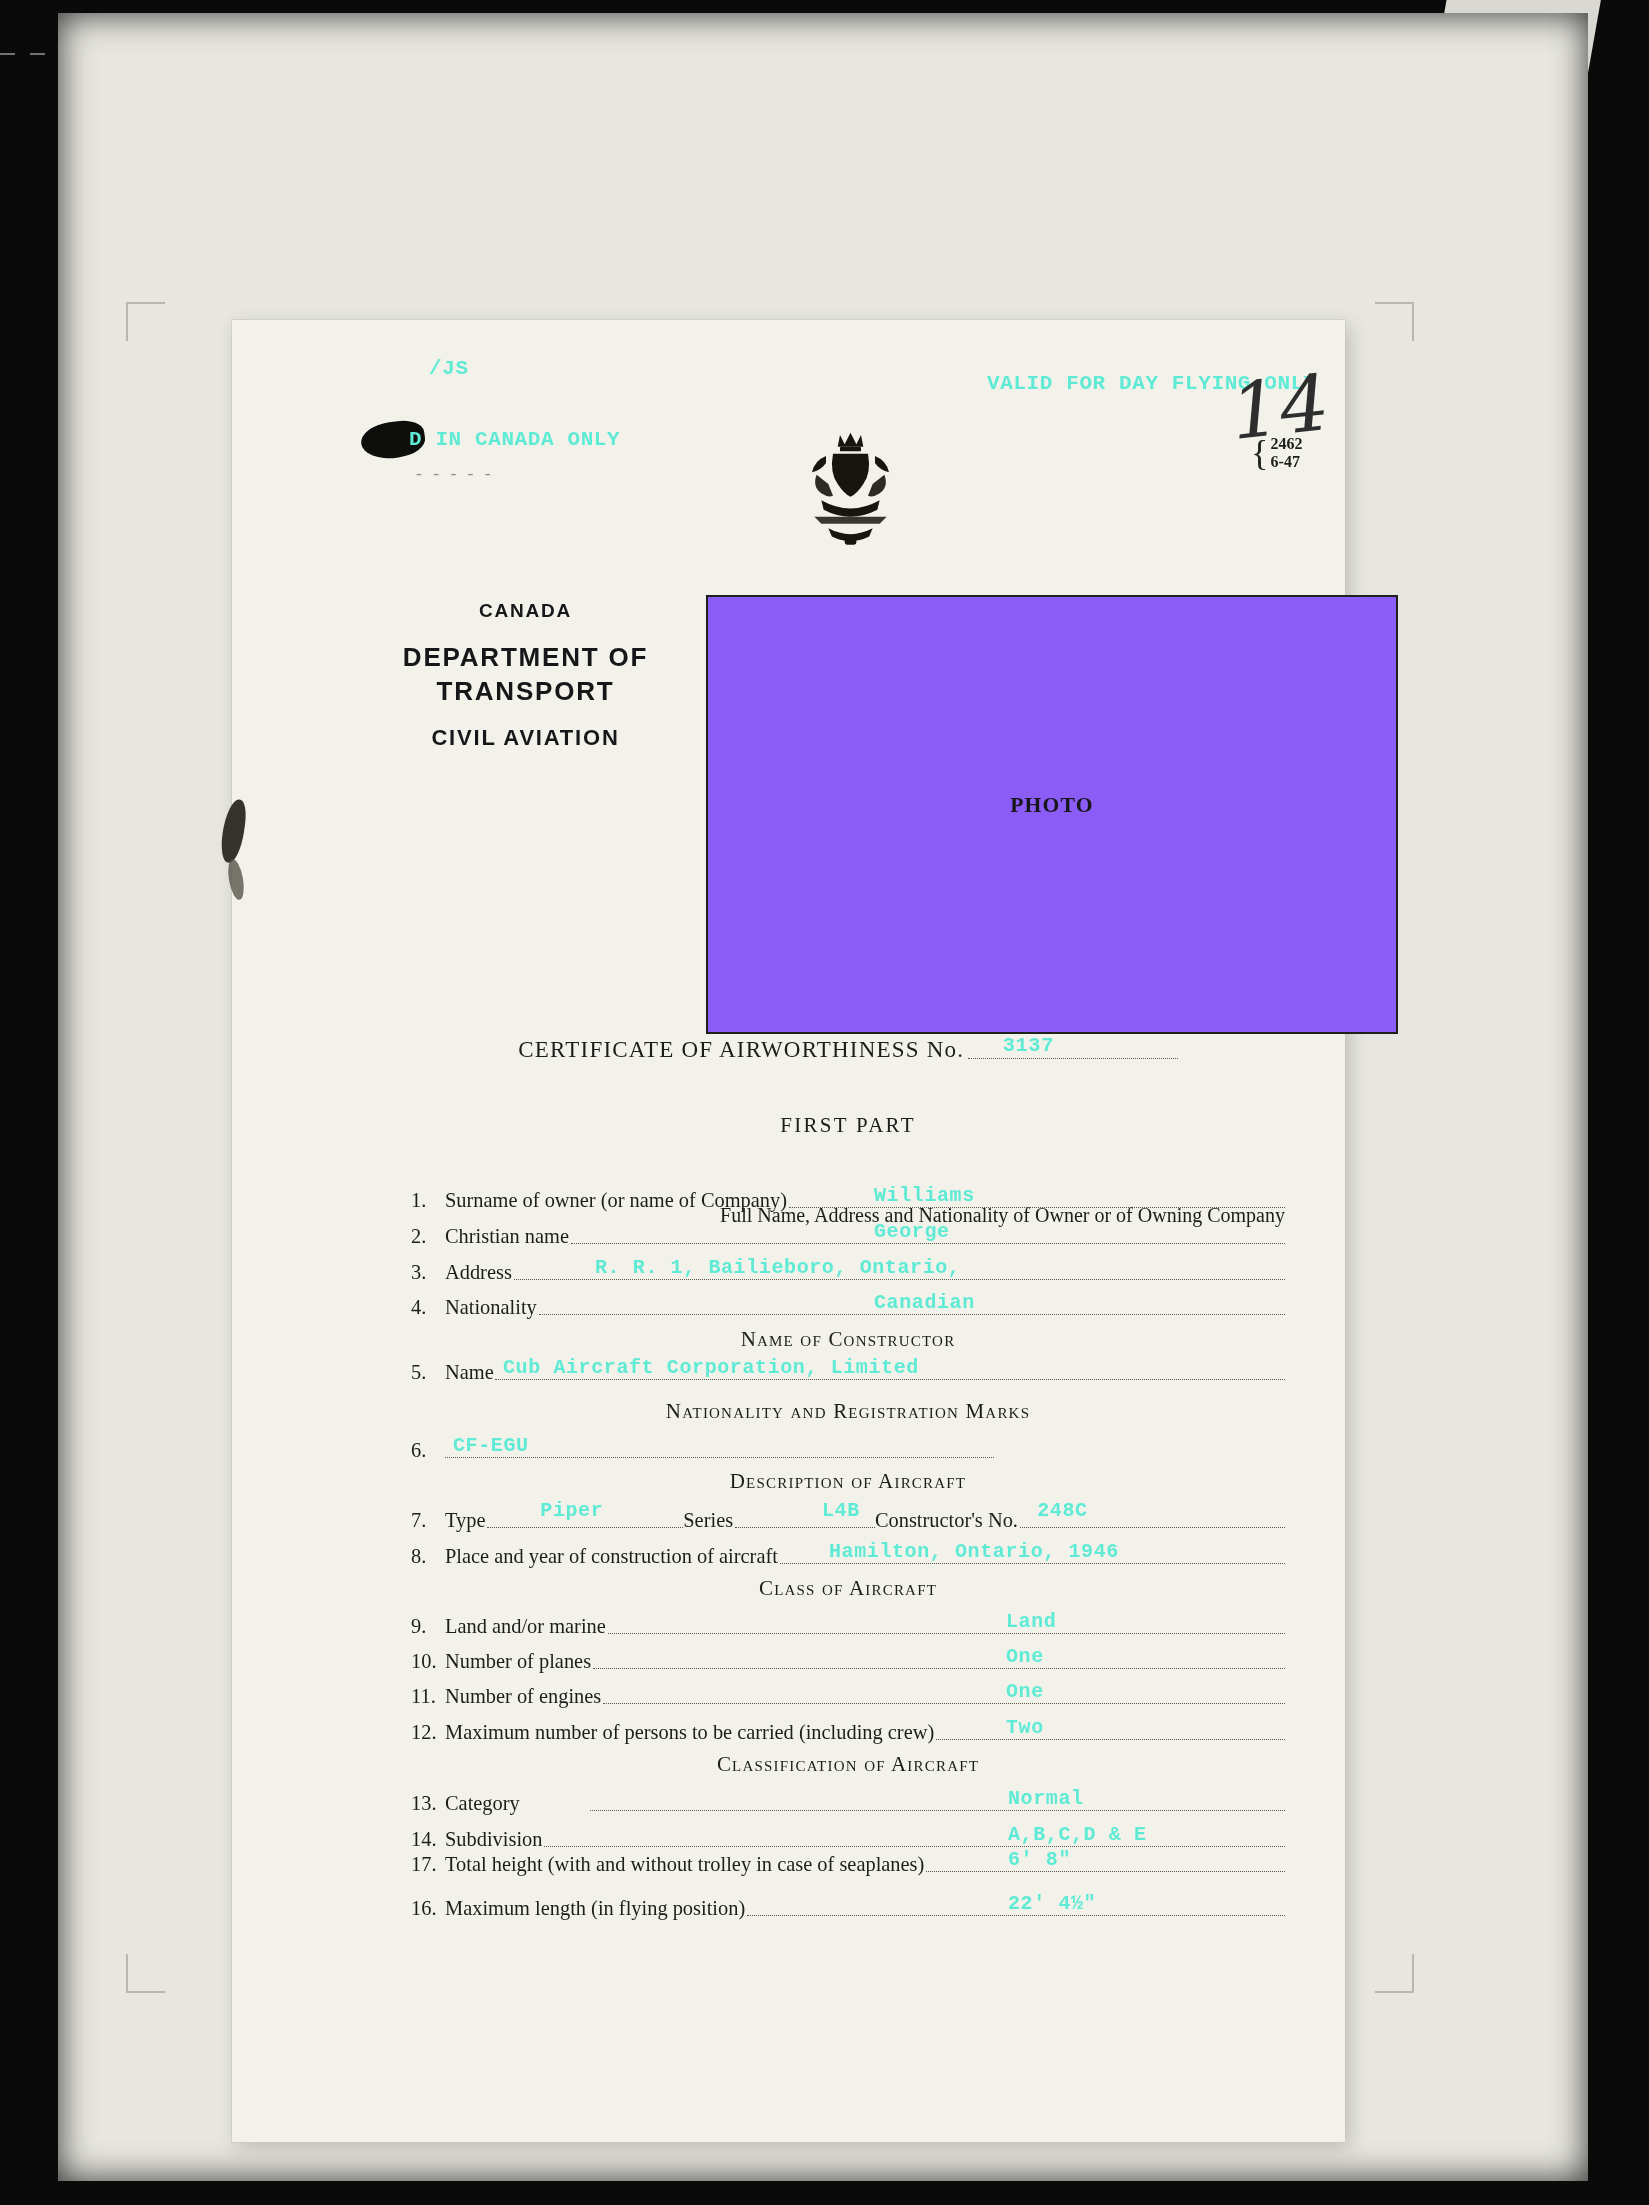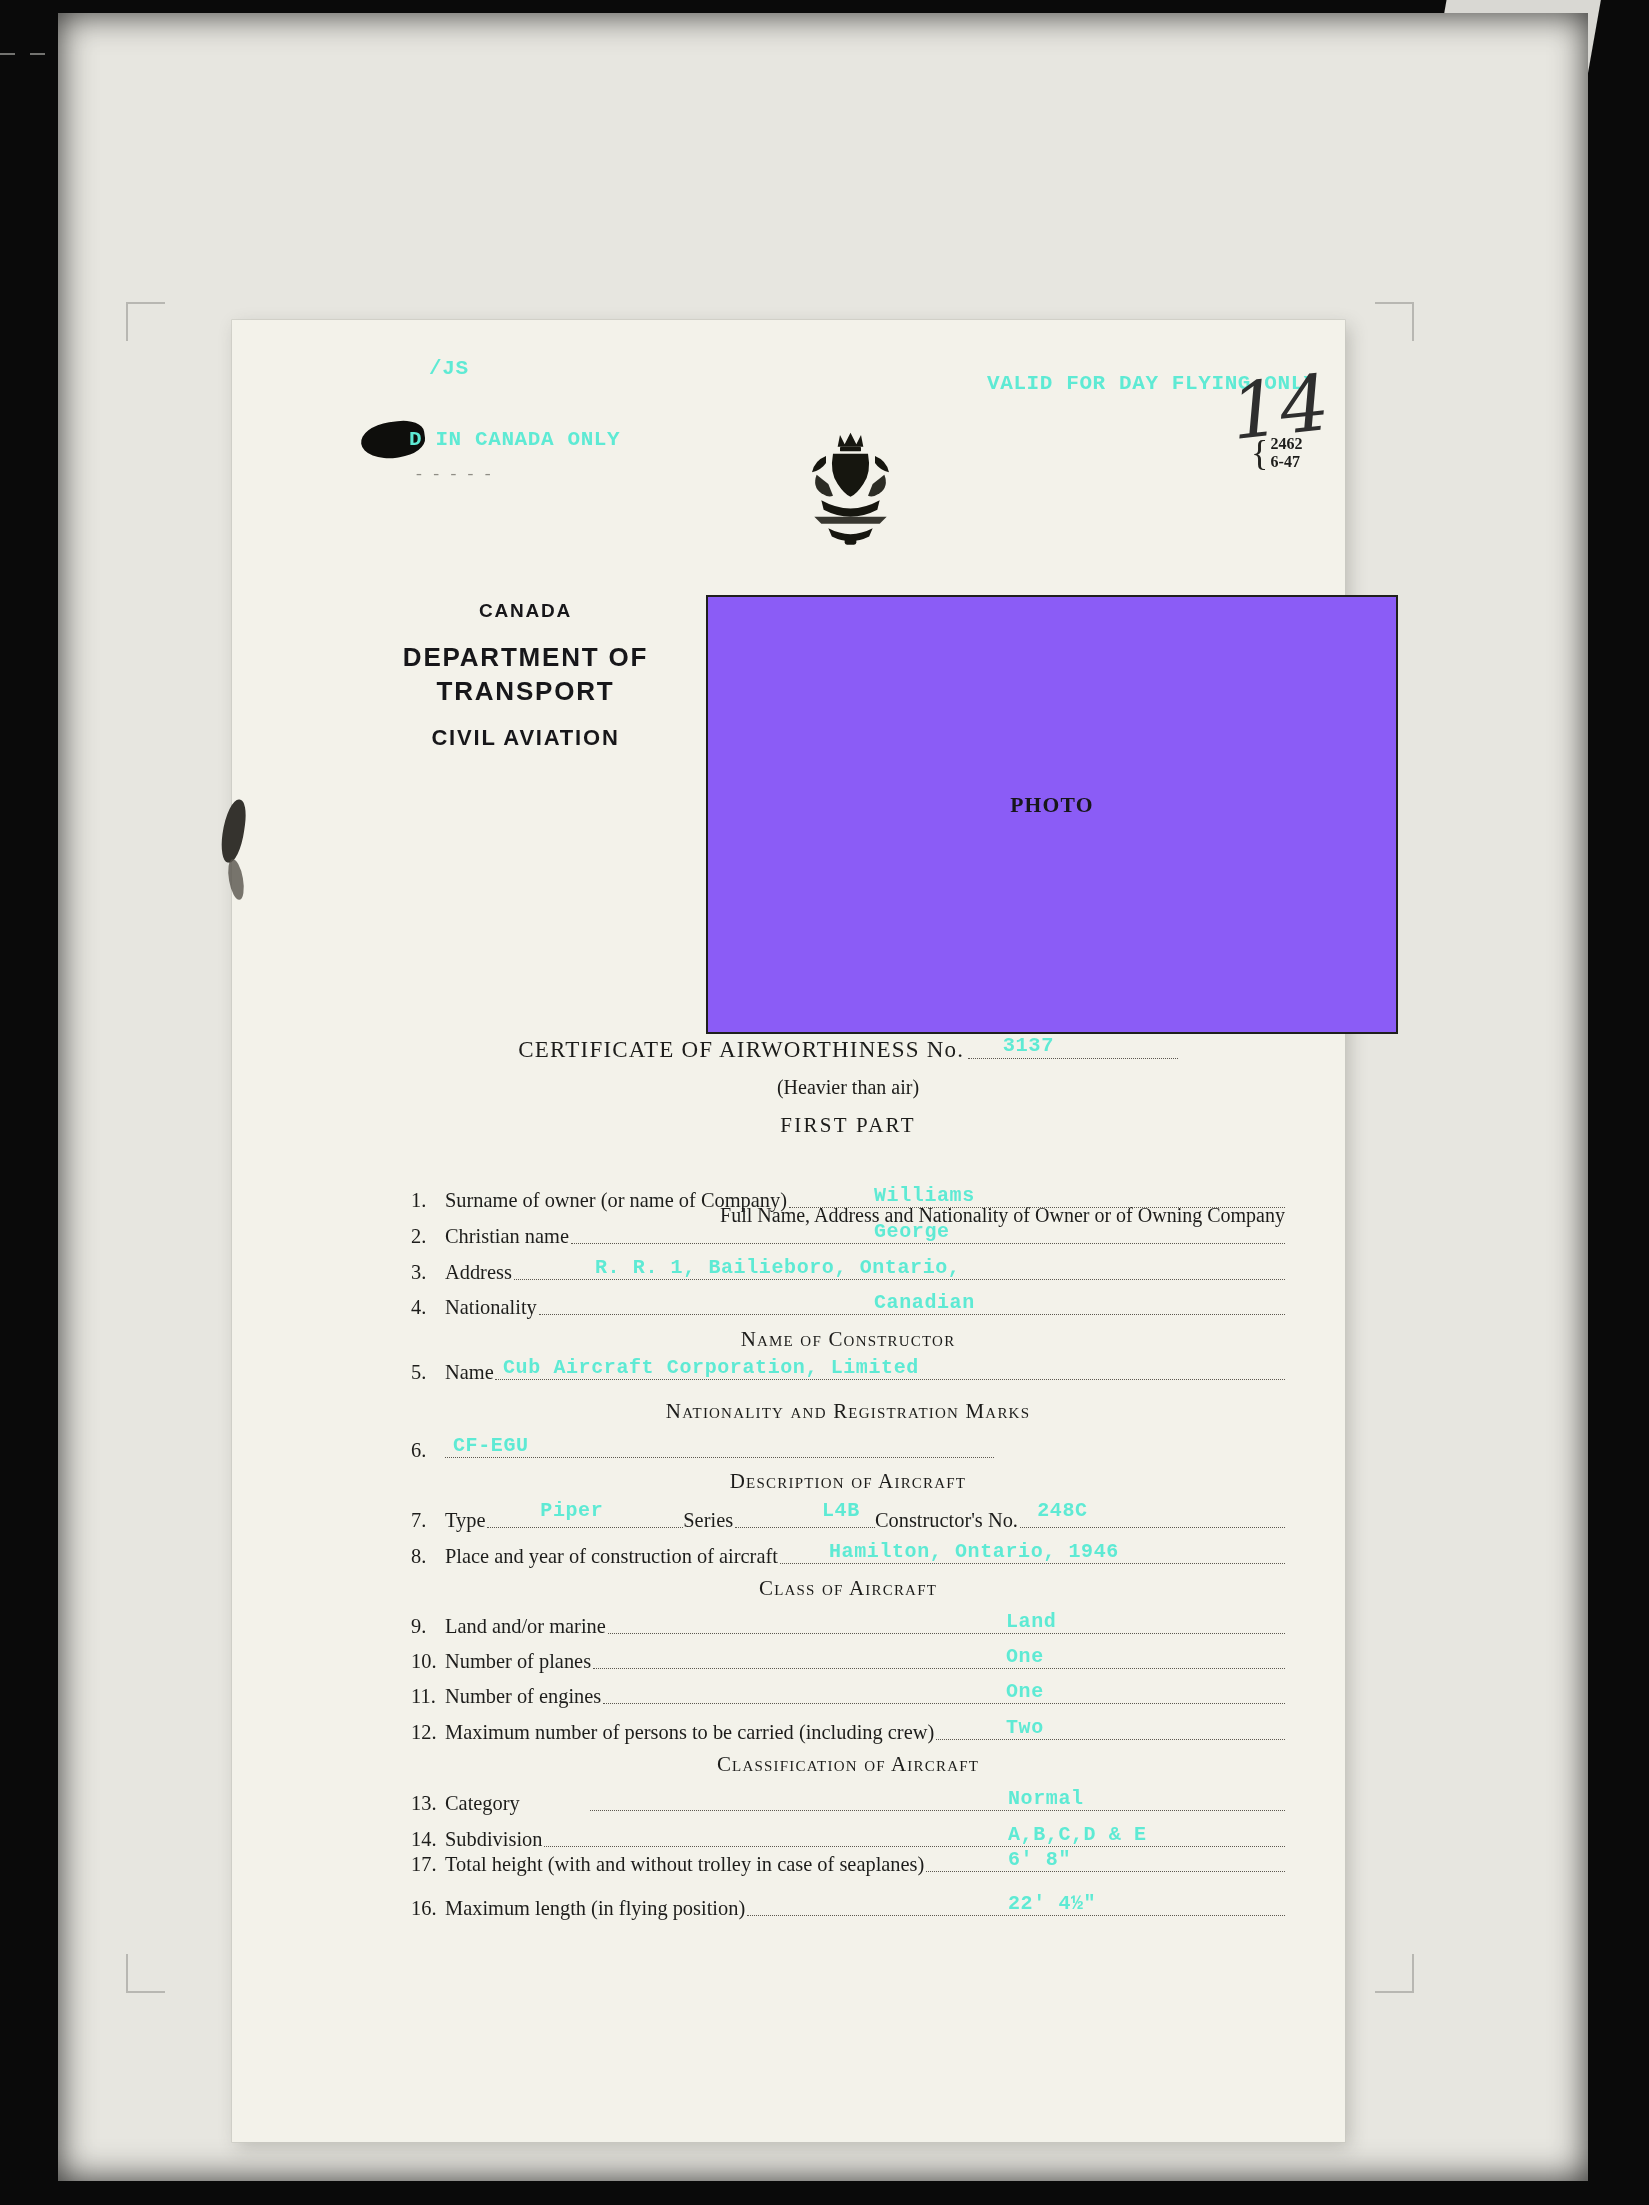--- a/index.html
+++ b/index.html
@@ -145,21 +145,20 @@
   <div class="photo-box">
     <div class="photo-label">PHOTO</div>
   </div>
 
   <div class="cert-title">
     <span>CERTIFICATE OF AIRWORTHINESS No.</span>
     <span class="numseg">
       <span class="val type">3137</span>
     </span>
   </div>
-  <div class="center-line" style="top:1076px;">(Heavier than air)</div>
   <div class="center-line" style="top:1113px; letter-spacing:2.3px; font-size:21px;">FIRST PART</div>
   <div class="center-line" style="top:1204px;text-align:right;">Full Name, Address and Nationality of Owner or of Owning Company</div>
 
   <div class="row" style="top:1184px;">
     <span class="no">1.</span>
     <span class="lbl">Surname of owner (or name of Company)</span>
     <span class="leader"></span>
     <span class="val type" style="left:463px;">Williams</span>
   </div>
   <div class="row" style="top:1220px;">

